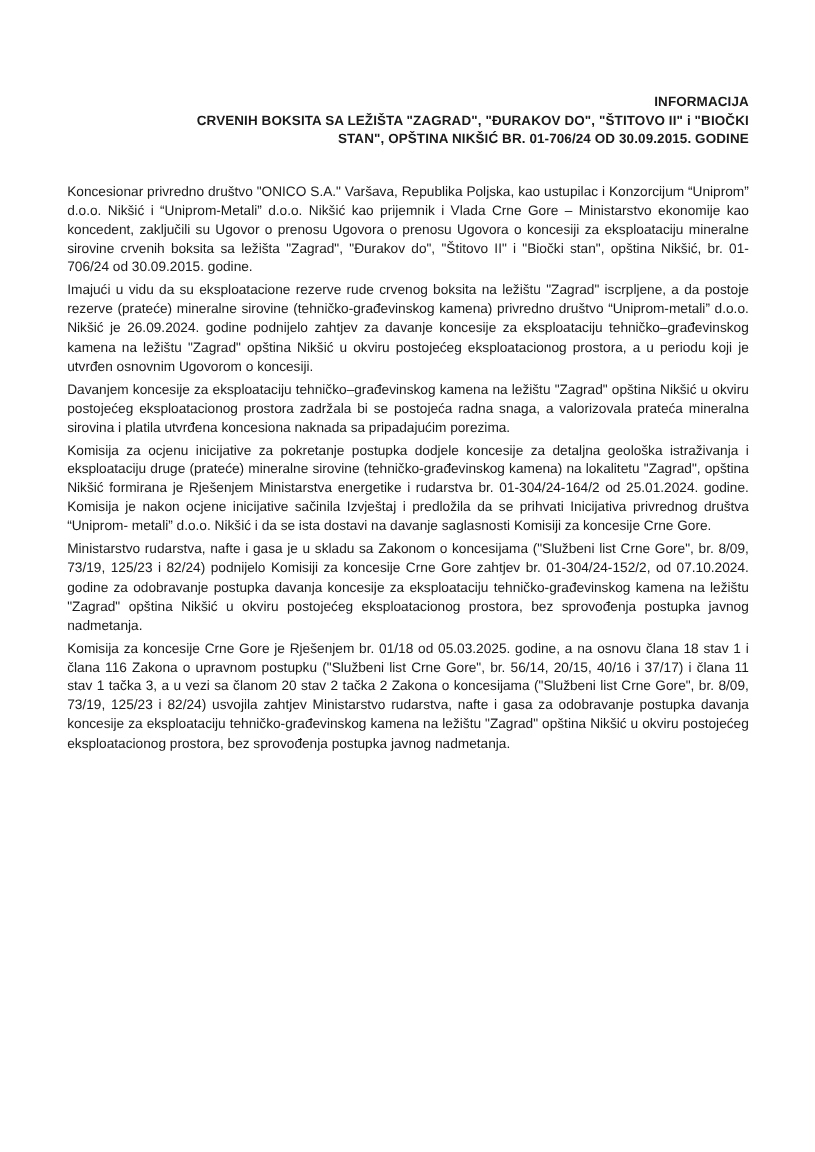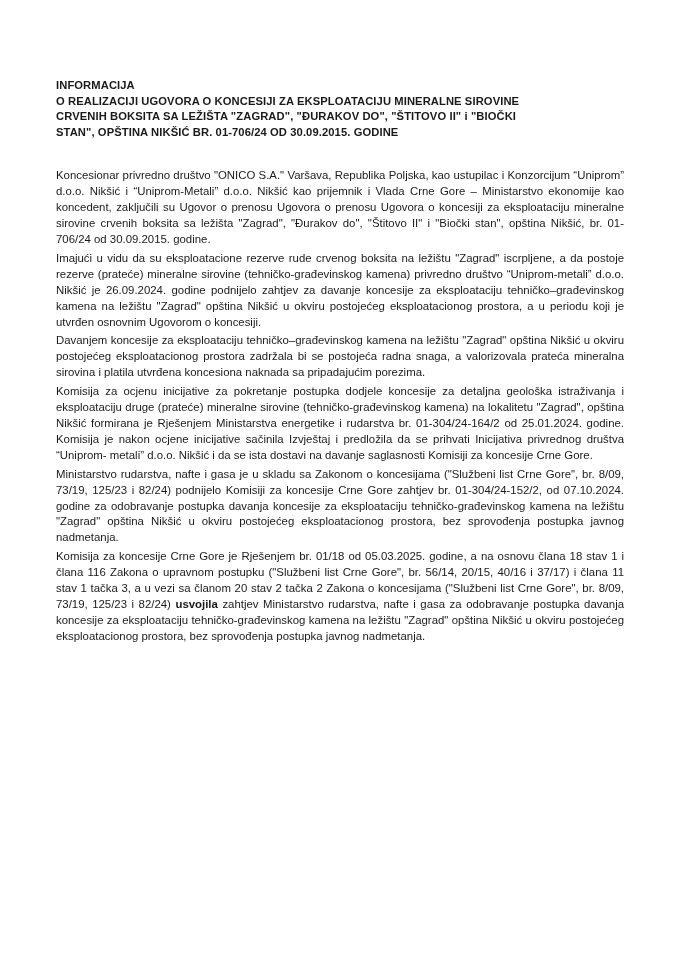--- a/index.html
+++ b/index.html
@@ -20,21 +20,21 @@
     box-sizing: border-box;
     overflow: hidden;
   }
   .doc-body {
     position: absolute;
     left: 56px;
     top: 78px;
     width: 568px;
   }
   .doc-title {
-    text-align: left;
+    text-align: right;
     font-weight: bold;
     font-size: 11.2px;
     line-height: 15.6px;
     letter-spacing: 0.1px;
     margin: 0 0 0 0;
   }
   .doc-title .title-line {
     display: block;
   }
   .spacer-after-title {
@@ -45,33 +45,32 @@
     text-align: justify;
     text-justify: inter-word;
     font-size: 11.4px;
     line-height: 15.9px;
     hyphens: none;
   }
   p.para + p.para {
     margin-top: 3px;
   }
   .b {
-    font-weight: bold;
+    font-weight: normal;
   }
 </style>
 </head>
 <body>
 
 <div class="page">
 
   <div class="doc-body">
 
     <div class="doc-title">
       <span class="title-line">INFORMACIJA</span>
-      <span class="title-line">O REALIZACIJI UGOVORA O KONCESIJI ZA EKSPLOATACIJU MINERALNE SIROVINE</span>
       <span class="title-line">CRVENIH BOKSITA SA LEŽIŠTA "ZAGRAD", "ĐURAKOV DO", "ŠTITOVO II" i "BIOČKI</span>
       <span class="title-line">STAN", OPŠTINA NIKŠIĆ BR. 01-706/24 OD 30.09.2015. GODINE</span>
     </div>
 
     <div class="spacer-after-title"></div>
 
     <p class="para">Koncesionar privredno društvo "ONICO S.A." Varšava, Republika Poljska, kao ustupilac i Konzorcijum “Uniprom” d.o.o. Nikšić i “Uniprom-Metali” d.o.o. Nikšić kao prijemnik i Vlada Crne Gore – Ministarstvo ekonomije kao koncedent, zaključili su Ugovor o prenosu Ugovora o prenosu Ugovora o koncesiji za eksploataciju mineralne sirovine crvenih boksita sa ležišta "Zagrad", "Đurakov do", "Štitovo II" i "Biočki stan", opština Nikšić, br. 01-706/24 od 30.09.2015. godine.</p>
     <p class="para">Imajući u vidu da su eksploatacione rezerve rude crvenog boksita na ležištu "Zagrad" iscrpljene, a da postoje rezerve (prateće) mineralne sirovine (tehničko-građevinskog kamena) privredno društvo “Uniprom-metali” d.o.o. Nikšić je 26.09.2024. godine podnijelo zahtjev za davanje koncesije za eksploataciju tehničko–građevinskog kamena na ležištu "Zagrad" opština Nikšić u okviru postojećeg eksploatacionog prostora, a u periodu koji je utvrđen osnovnim Ugovorom o koncesiji.</p>
     <p class="para">Davanjem koncesije za eksploataciju tehničko–građevinskog kamena na ležištu "Zagrad" opština Nikšić u okviru postojećeg eksploatacionog prostora zadržala bi se postojeća radna snaga, a valorizovala prateća mineralna sirovina i platila utvrđena koncesiona naknada sa pripadajućim porezima.</p>
     <p class="para">Komisija za ocjenu inicijative za pokretanje postupka dodjele koncesije za detaljna geološka istraživanja  i eksploataciju druge (prateće) mineralne sirovine (tehničko-građevinskog kamena) na lokalitetu "Zagrad", opština Nikšić formirana je Rješenjem Ministarstva energetike i rudarstva br. 01-304/24-164/2 od 25.01.2024. godine. Komisija je nakon ocjene inicijative sačinila Izvještaj i predložila da se prihvati Inicijativa privrednog društva “Uniprom- metali” d.o.o. Nikšić i da se ista dostavi na davanje saglasnosti Komisiji za koncesije Crne Gore.</p>

